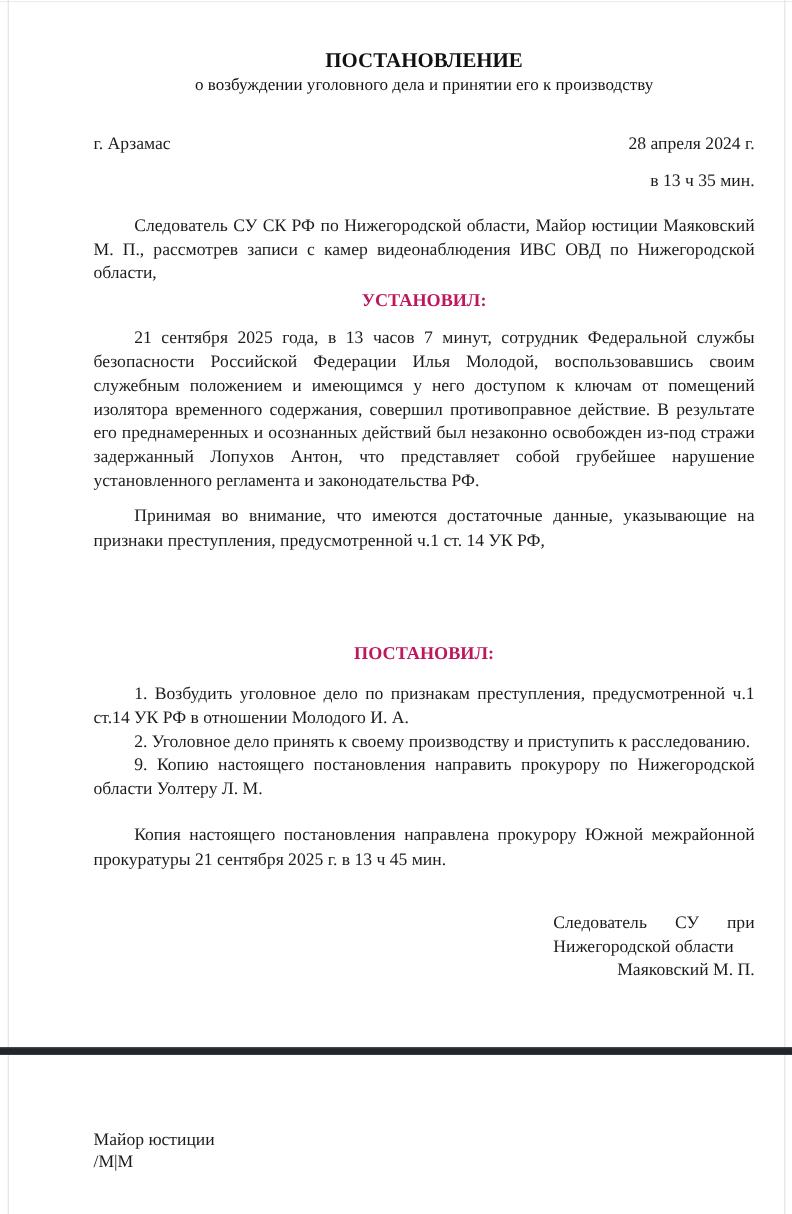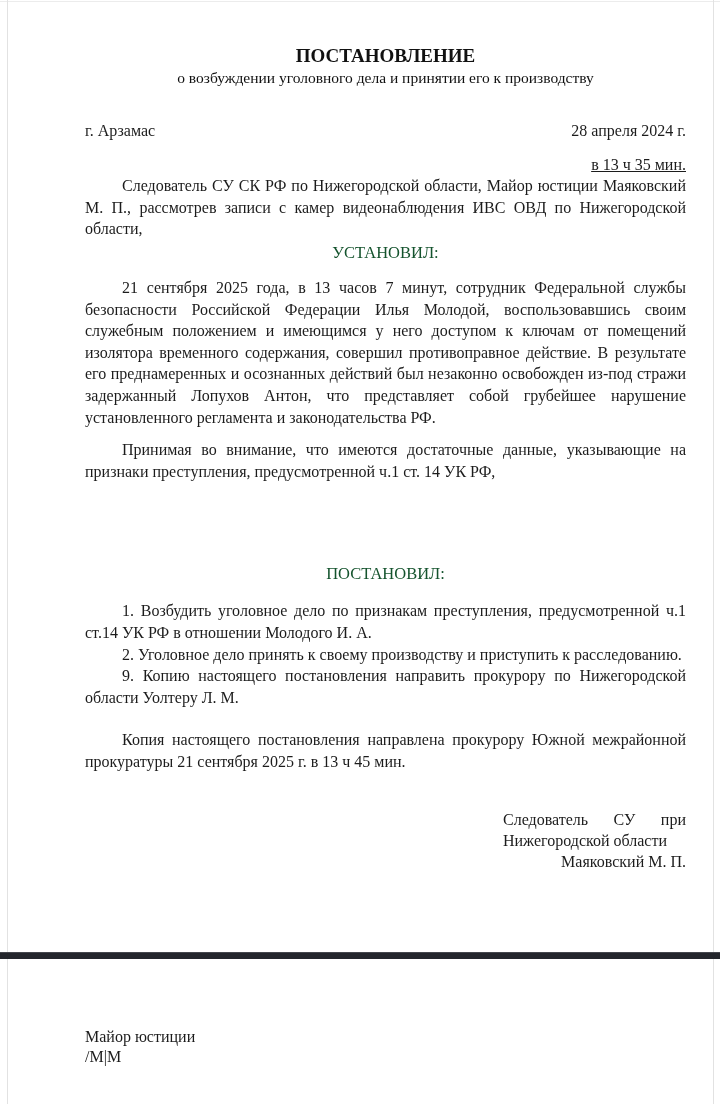--- a/index.html
+++ b/index.html
@@ -42,32 +42,31 @@
     color: #111;
   }
   .place-date-row {
     margin-top: 32px;
     display: flex;
     justify-content: space-between;
   }
   .time-row {
     margin-top: 12px;
     text-align: right;
-    text-decoration: underline;
   }
   .para {
     text-align: justify;
     text-indent: 37px;
   }
-  .intro        { }
+  .intro        { margin-top: 20px; }
   .section-head {
     font-size: 16.5px; line-height: 22px;
-    font-weight: normal;
+    font-weight: bold;
     text-align: center;
-    color: #14532d;
+    color: #be185d;
   }
   .established-head { margin-top: 2px; }
   .established-body { margin-top: 13px; }
   .considering      { margin-top: 11px; }
   .resolved-head    { margin-top: 81px; }
   .res-item-first   { margin-top: 15px; }
   .copy-note        { margin-top: 21px; }
 
   .sig-row {
     margin-top: 37px;

